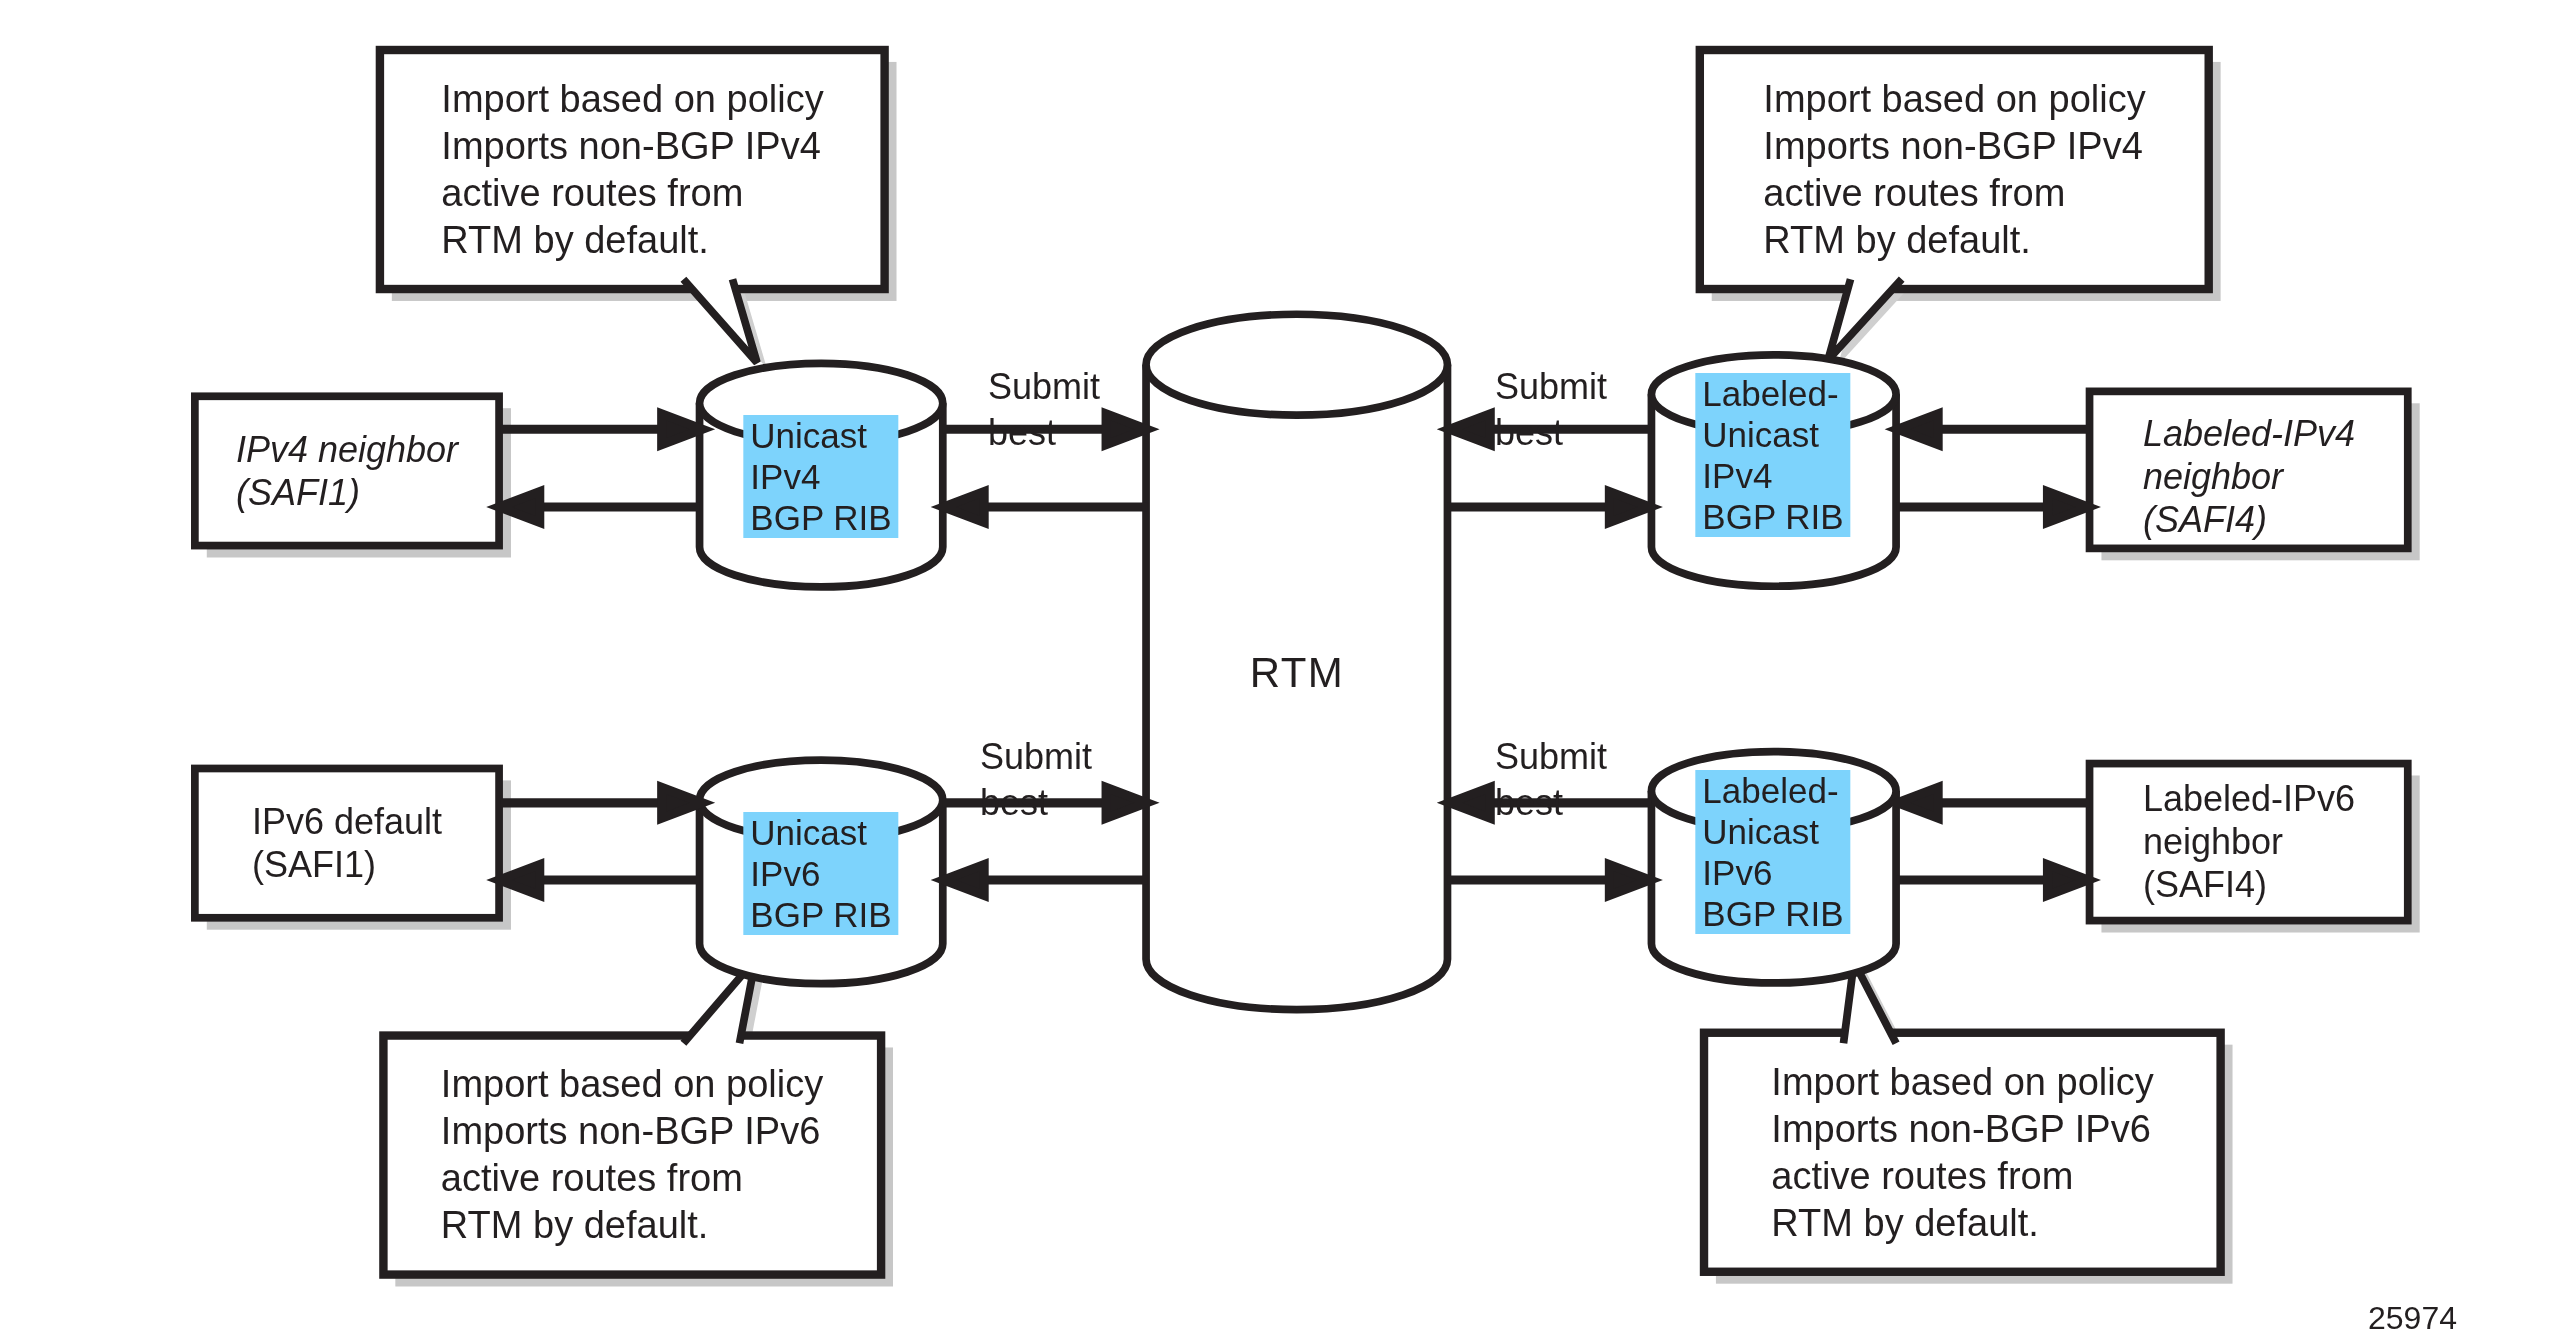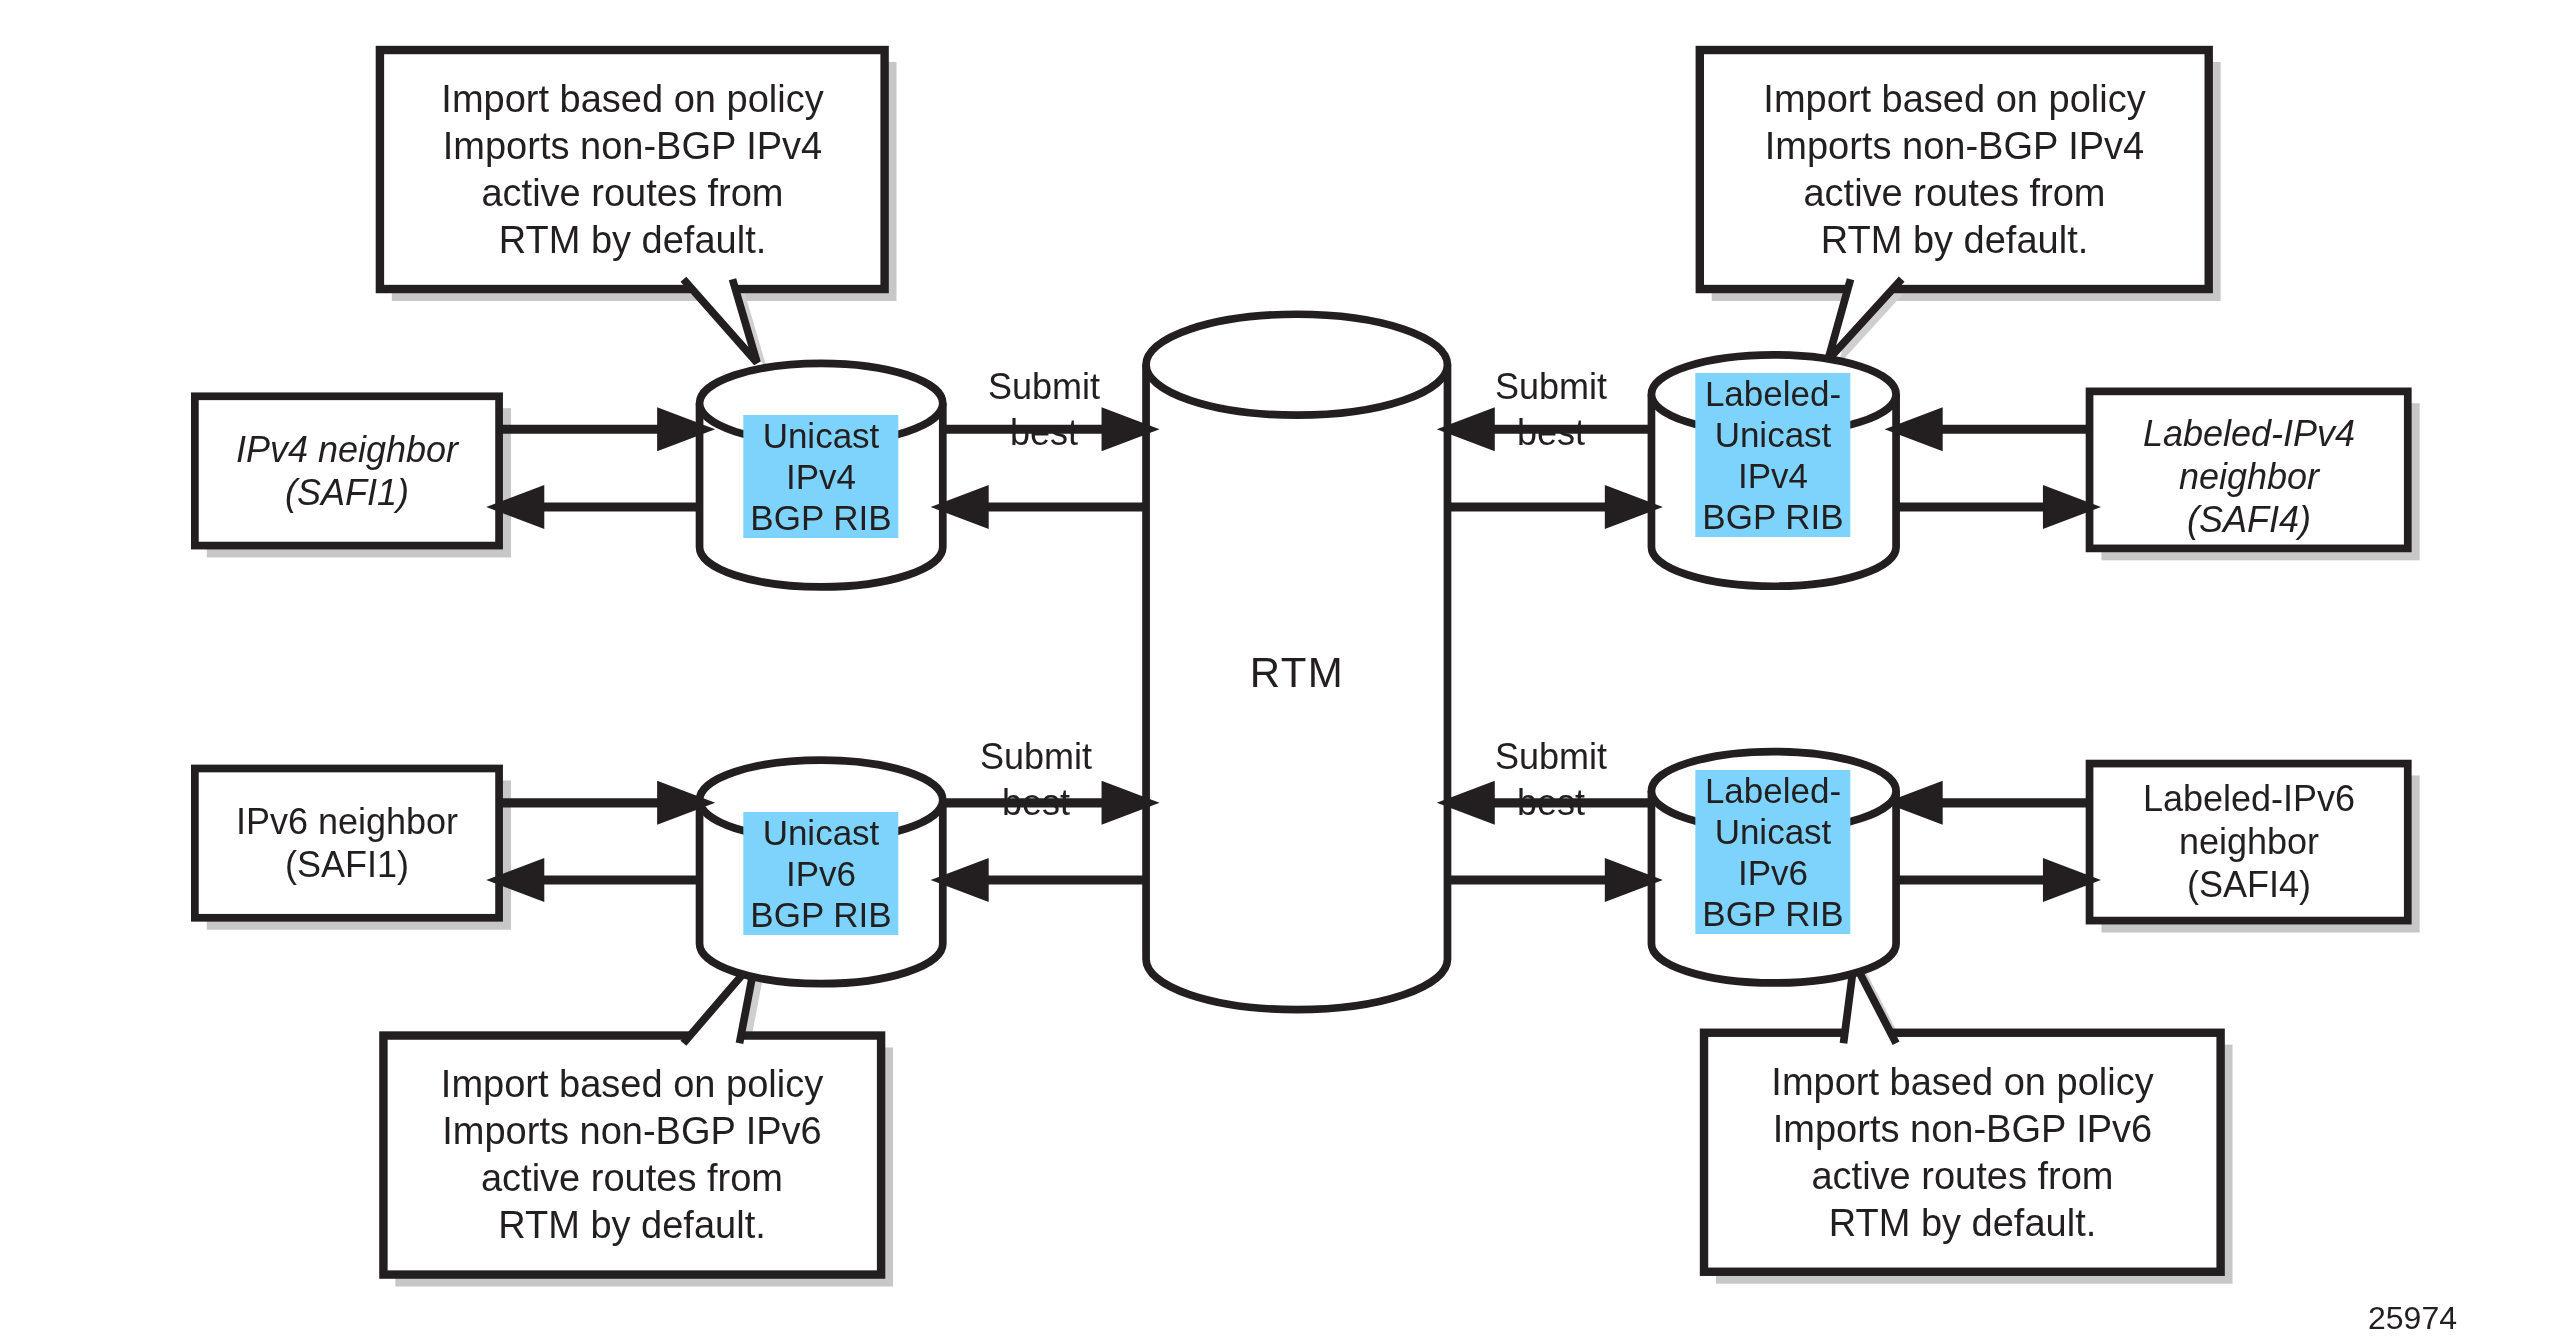--- a/index.html
+++ b/index.html
@@ -2,21 +2,21 @@
 <html style="font-size:11.2px"><head>
 <meta charset="utf-8">
 <style>
   html,body{margin:0;padding:0;background:#ffffff;}
   .stage{
     position:relative;width:2576px;height:1340px;background:#ffffff;
     font-family:"Liberation Sans","DejaVu Sans",sans-serif;color:#231f20;
     overflow:hidden;
   }
   .stage svg{position:absolute;left:0;top:0;}
-  .txt{position:absolute;text-align:center;white-space:pre-line;color:#231f20;}
+  .txt{position:absolute;white-space:pre-line;color:#231f20;}
   .boxlabel{display:flex;align-items:center;justify-content:center;font-size:36px;line-height:43px;}
   .calloutlabel{display:flex;align-items:center;justify-content:center;font-size:38px;line-height:47px;}
   .cyl{transform:translateX(-50%);background:#7dd3fc;padding:0 7px;font-size:35px;line-height:41px;}
   .rtmlabel{transform:translateX(-50%);font-size:42px;line-height:42px;letter-spacing:1.4px;}
   .submit{transform:translateX(-50%);font-size:36px;line-height:46px;margin-top:32px;}
   .fignum{width:203px;text-align:left;font-size:32px;line-height:34px;}
   .shape{fill:#ffffff;stroke:#231f20;}
 </style>
 </head>
 <body>
@@ -175,21 +175,21 @@
 Imports non-BGP IPv6
 active routes from
 RTM by default.</div>
   <div class="txt calloutlabel" style="left:1704px;top:1033px;width:517px;height:239px;">Import based on policy
 Imports non-BGP IPv6
 active routes from
 RTM by default.</div>
 
   <div class="txt boxlabel" style="left:195px;top:396px;width:304px;height:149px;font-style:italic;">IPv4 neighbor
 (SAFI1)</div>
-  <div class="txt boxlabel" style="left:195px;top:768px;width:304px;height:149px;">IPv6 neighbor
+  <div class="txt boxlabel" style="left:195px;top:768px;width:304px;height:149px;">IPv6 default
 (SAFI1)</div>
   <div class="txt boxlabel" style="left:2090px;top:398px;width:318px;height:157px;font-style:italic;">Labeled-IPv4
 neighbor
 (SAFI4)</div>
   <div class="txt boxlabel" style="left:2090px;top:763px;width:318px;height:157px;">Labeled-IPv6
 neighbor
 (SAFI4)</div>
 
   <div class="txt cyl" style="left:821px;top:415px;">Unicast
 IPv4

